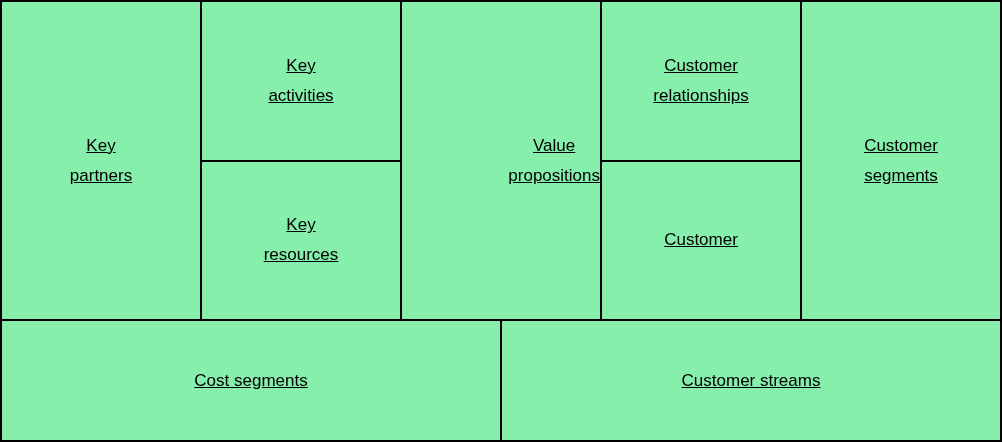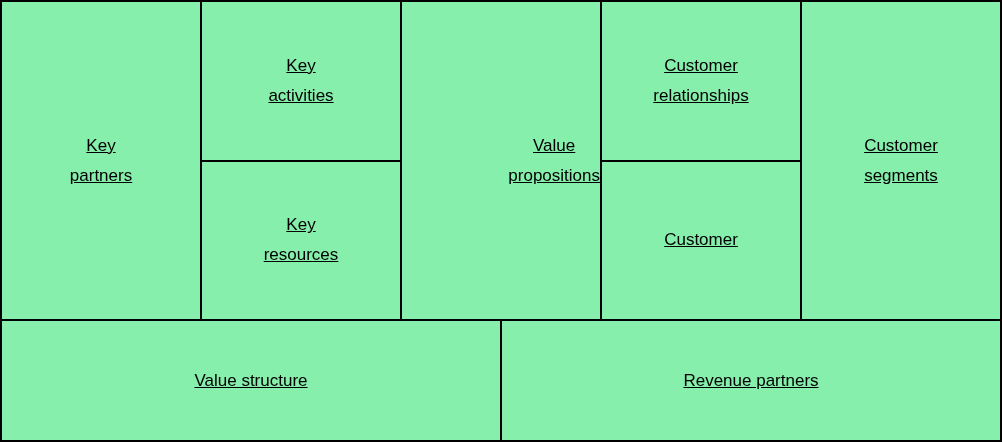--- a/index.html
+++ b/index.html
@@ -97,22 +97,22 @@
     <div class="cell col5">
       <span class="label">Customer
 segments</span>
     </div>
 
   </div>
 
   <div class="section-bottom">
 
     <div class="cell">
-      <span class="label">Value structure</span>
+      <span class="label">Cost segments</span>
     </div>
 
     <div class="cell">
-      <span class="label">Revenue partners</span>
+      <span class="label">Customer streams</span>
     </div>
 
   </div>
 
 </div>
 
 </body></html>

